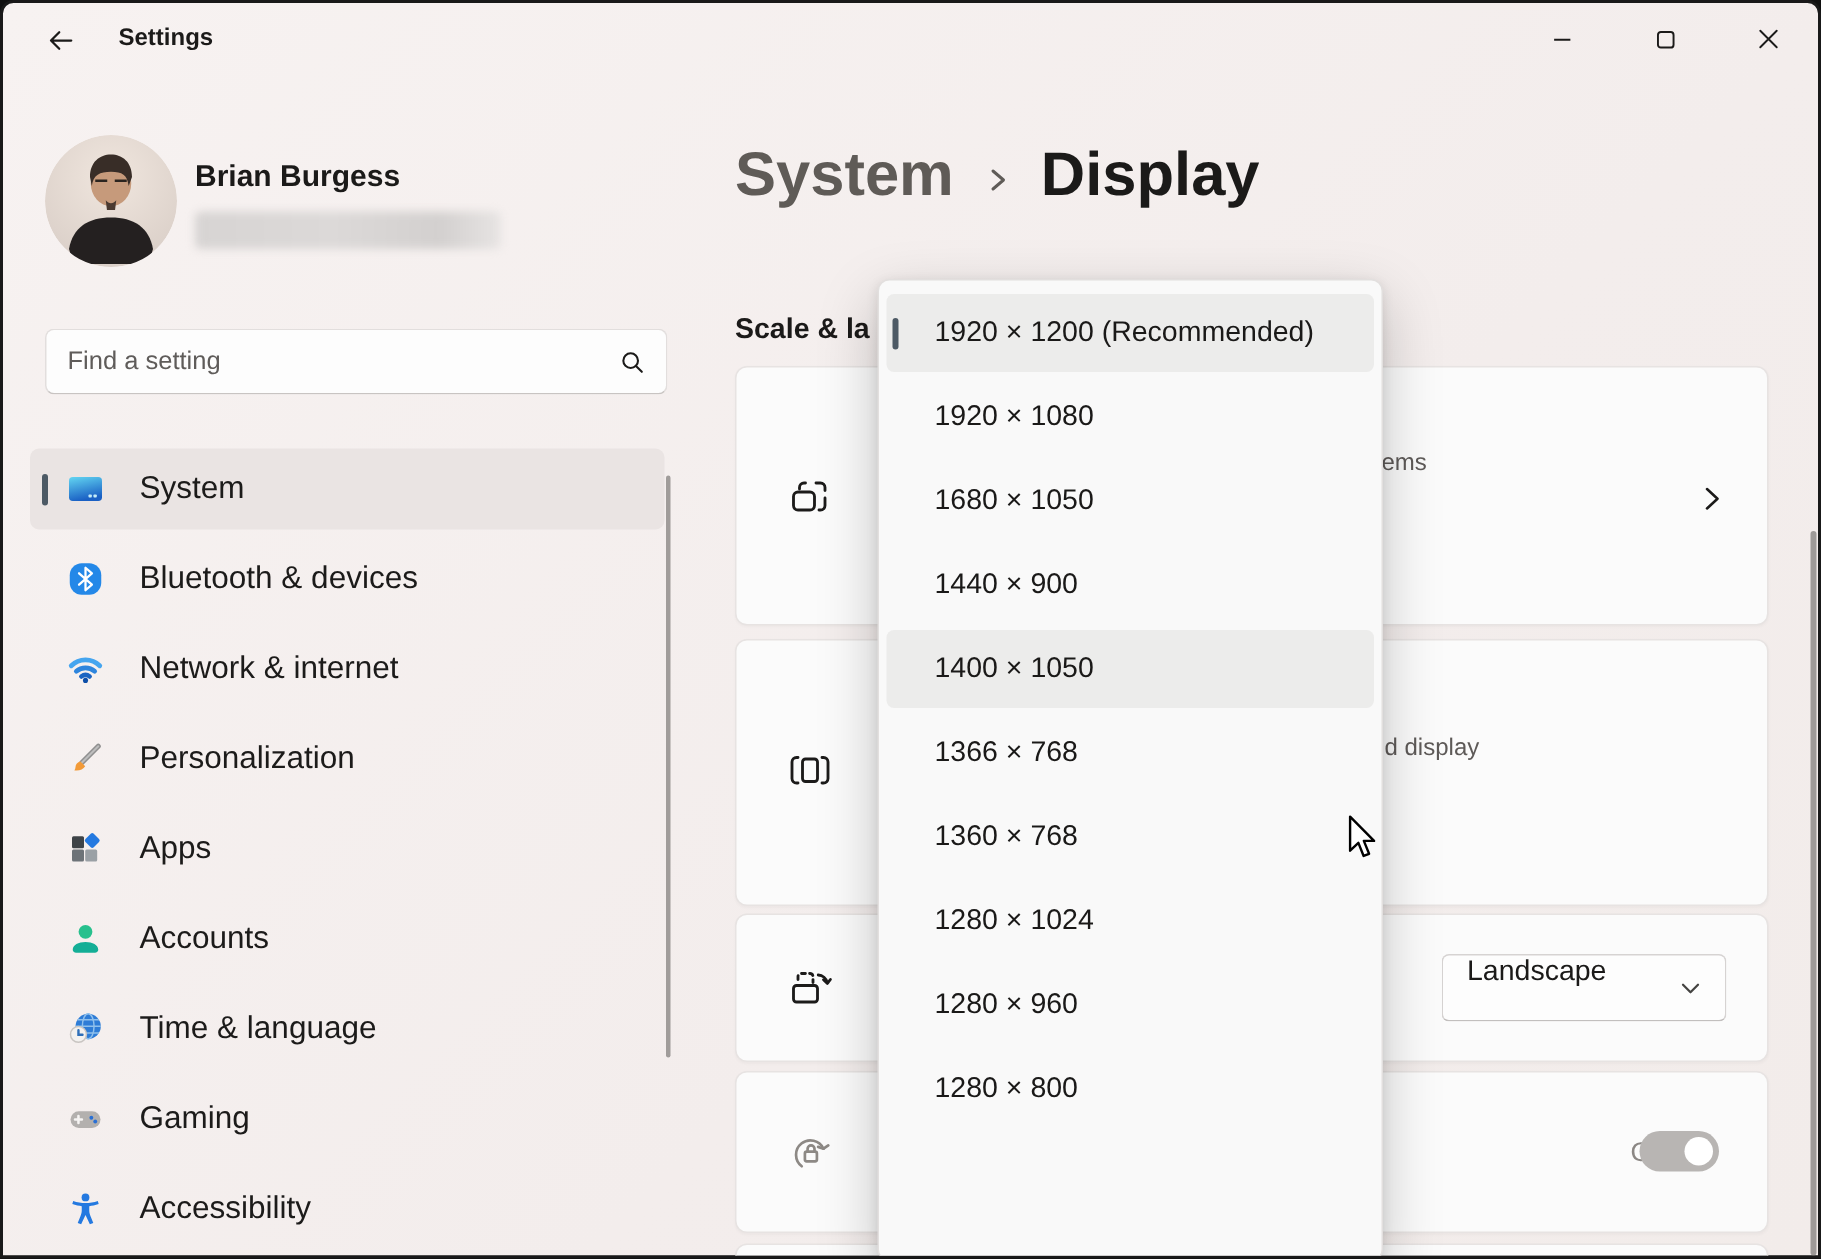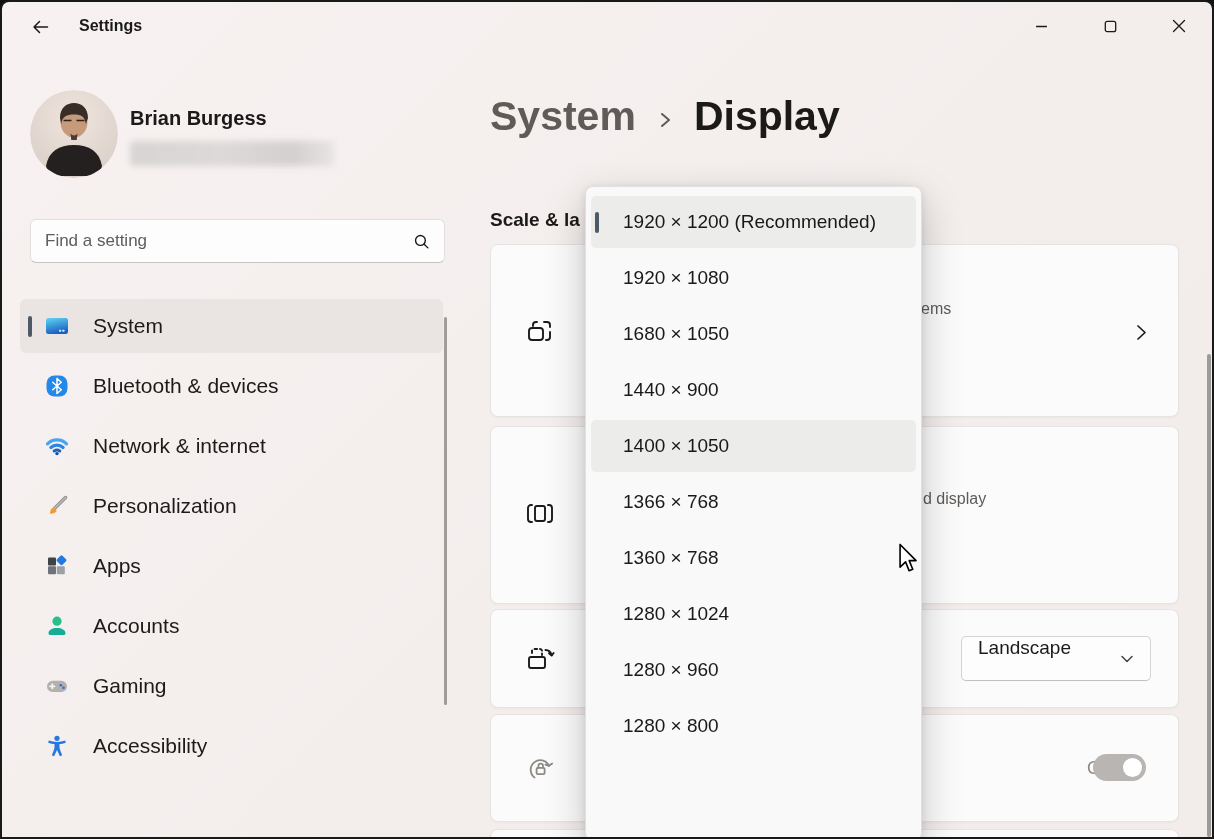--- a/index.html
+++ b/index.html
@@ -208,20 +208,34 @@
         <svg width="24" height="24" viewBox="0 0 24 24">
             <circle cx="12" cy="7.2" r="4.6" fill="#27c08d"></circle>
             <path d="M3.5 19.2c0-3.2 3.8-5.2 8.5-5.2s8.5 2 8.5 5.2c0 1.2-1 1.9-2.2 1.9H5.7c-1.2 0-2.2-.7-2.2-1.9z" fill="#14ae96"></path>
           </svg>
       </span>
       <span class="nav-label">Accounts</span>
     </div>
     <div class="nav-item">
       <span class="nav-ic">
         <svg width="24" height="24" viewBox="0 0 24 24">
+            <circle cx="13.8" cy="10.2" r="8.4" fill="#2e7cd6"></circle>
+            <g stroke="#8fc0ec" stroke-width="1" fill="none">
+              <ellipse cx="13.8" cy="10.2" rx="3.9" ry="8.4"></ellipse>
+              <path d="M5.4 10.2h16.8M6.6 5.8h14.4M6.6 14.6h14.4"></path>
+            </g>
+            <circle cx="7.3" cy="15.6" r="5.3" fill="#f3f1ef" stroke="#c9c5c2"></circle>
+            <path d="M7.3 12.8v3h2.7" stroke="#2e6fb8" stroke-width="1.6" fill="none" stroke-linecap="round"></path>
+          </svg>
+      </span>
+      <span class="nav-label">Time &amp; language</span>
+    </div>
+    <div class="nav-item">
+      <span class="nav-ic">
+        <svg width="24" height="24" viewBox="0 0 24 24">
             <rect x="2" y="6.8" width="20" height="11.2" rx="5.6" fill="#b3b0ae"></rect>
             <path d="M7.3 10v4.6M5 12.3h4.6" stroke="#f6f4f3" stroke-width="1.7" stroke-linecap="round"></path>
             <circle cx="15.9" cy="11.2" r="1.3" fill="#2a6fd4"></circle>
             <circle cx="18.5" cy="13.7" r="1.3" fill="#2a6fd4"></circle>
           </svg>
       </span>
       <span class="nav-label">Gaming</span>
     </div>
     <div class="nav-item">
       <span class="nav-ic">

